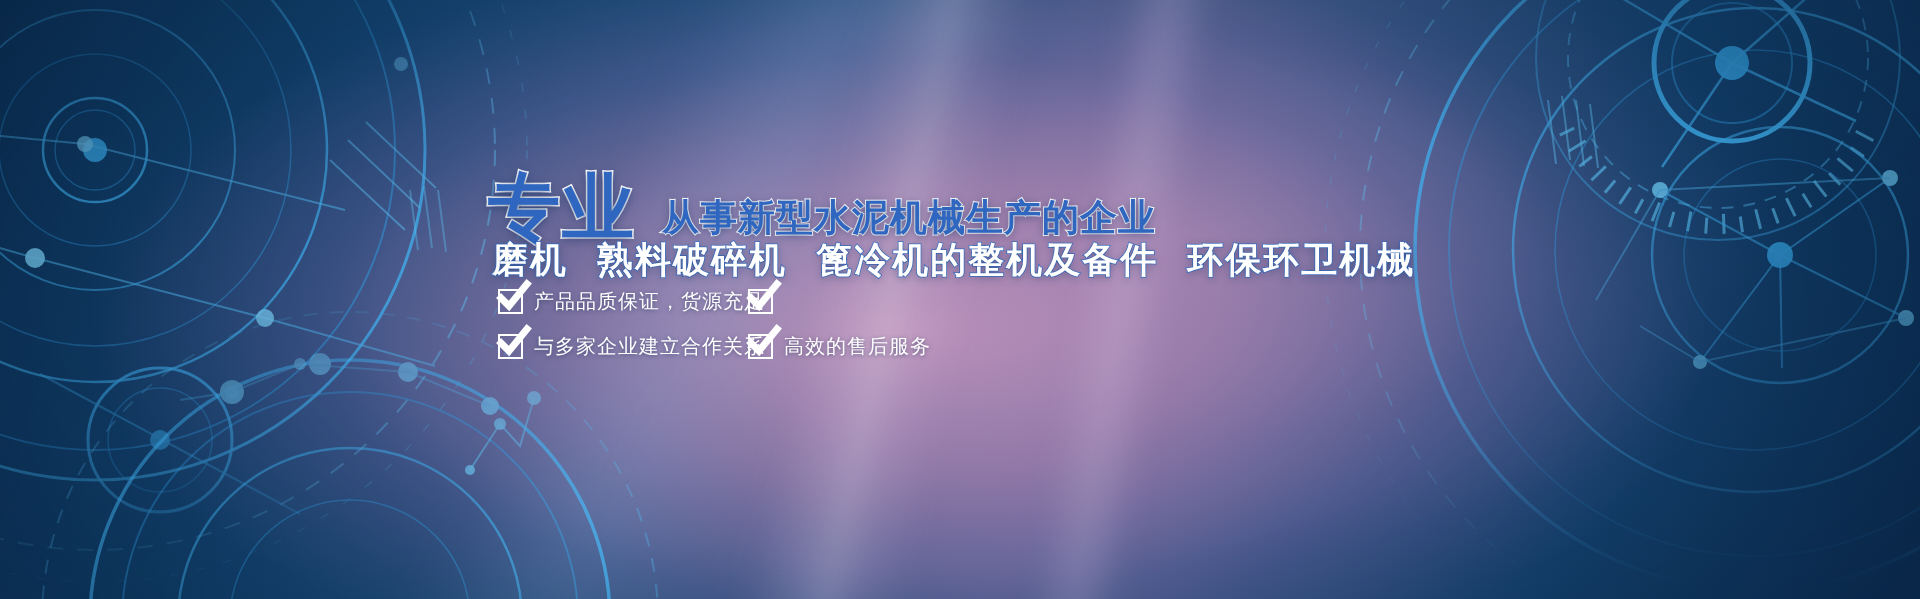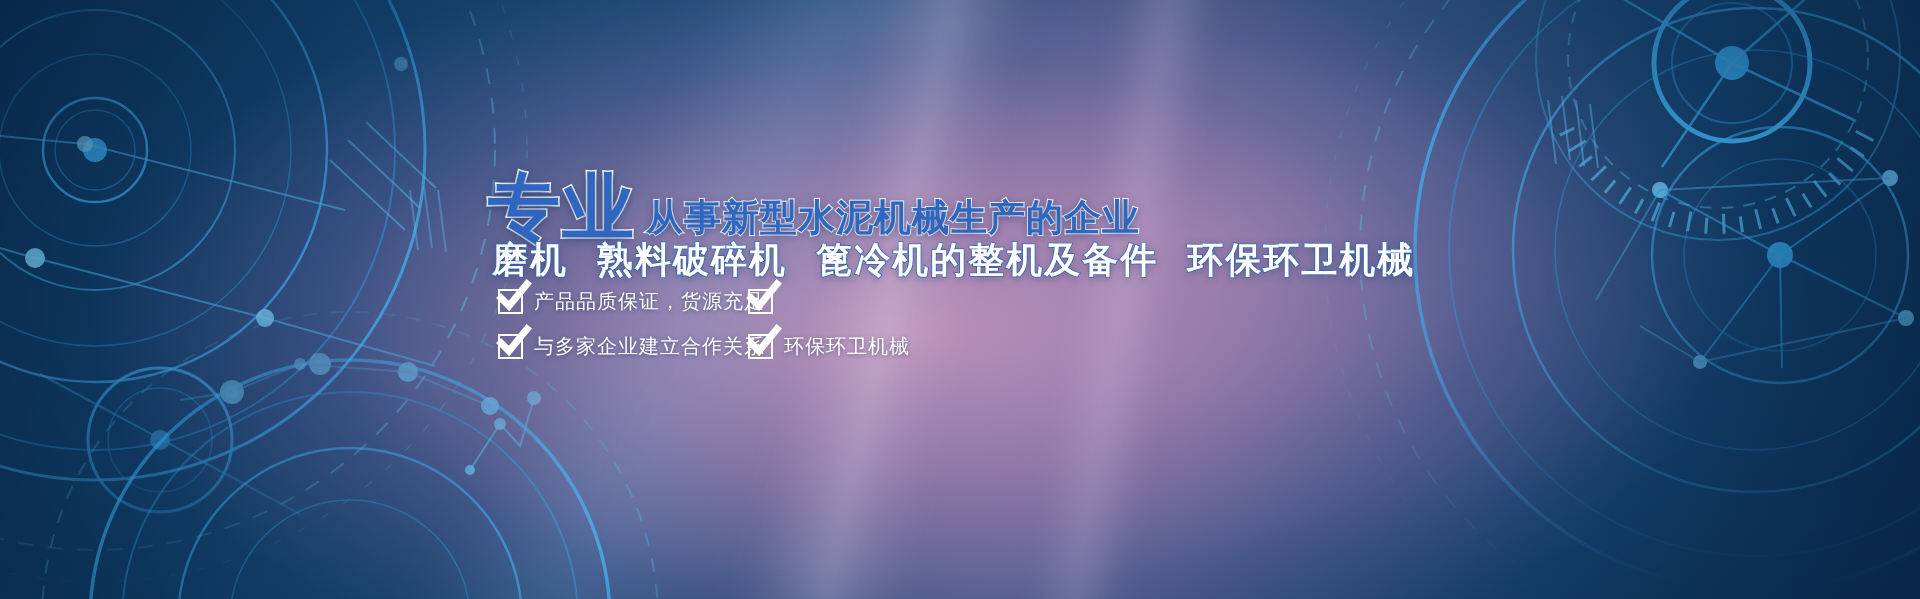--- a/index.html
+++ b/index.html
@@ -85,21 +85,21 @@
     paint-order: stroke fill;
     text-shadow: 0 2px 10px rgba(10,40,90,0.55);
     font-family: "DejaVu Sans", "Liberation Sans", sans-serif;
   }
 
   .headline-rest {
     font-size: 37px;
     font-weight: bold;
     line-height: 1;
     letter-spacing: 1px;
-    margin-left: 10px;
+    margin-left: 26px;
     margin-bottom: 4px;
     color: #2f66c0;
     -webkit-text-stroke: 2px #ffffff;
     paint-order: stroke fill;
     text-shadow: 0 2px 8px rgba(10,40,90,0.5);
     font-family: "DejaVu Sans", "Liberation Sans", sans-serif;
   }
 
   .subtitle {
     position: absolute;
@@ -627,19 +627,19 @@
             </svg>
           </span>
           <span class="feature-label">与多家企业建立合作关系</span>
         </div>
         <div class="feature-item">
           <span class="checkbox">
             <svg viewBox="0 0 34 34" xmlns="http://www.w3.org/2000/svg">
               <path d="M5 17 L13 25 L31 3" fill="none" stroke="#ffffff" stroke-width="7" stroke-linecap="square" stroke-linejoin="miter"></path>
             </svg>
           </span>
-          <span class="feature-label">环保环卫机械</span>
+          <span class="feature-label">高效的售后服务</span>
         </div>
       </div>
 
     </div>
   </div>
 </div>
 
 </body></html>

